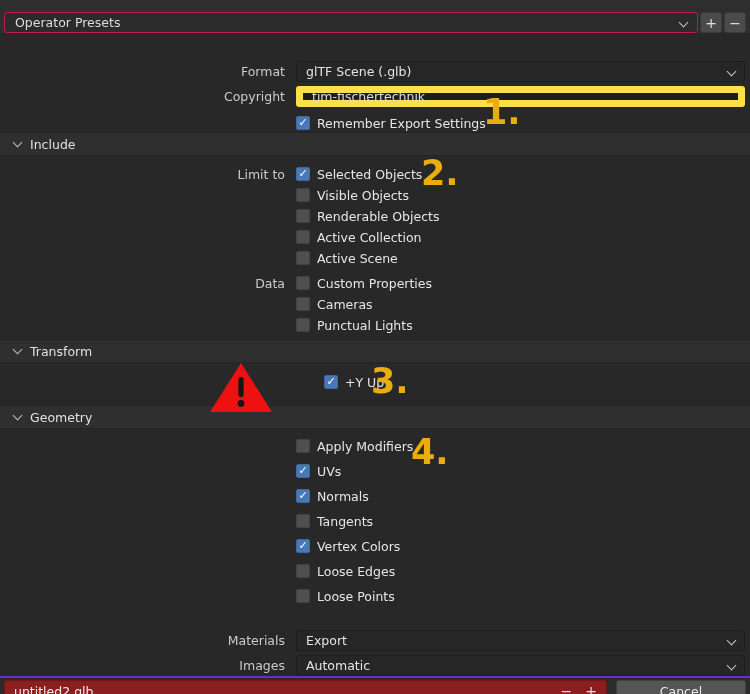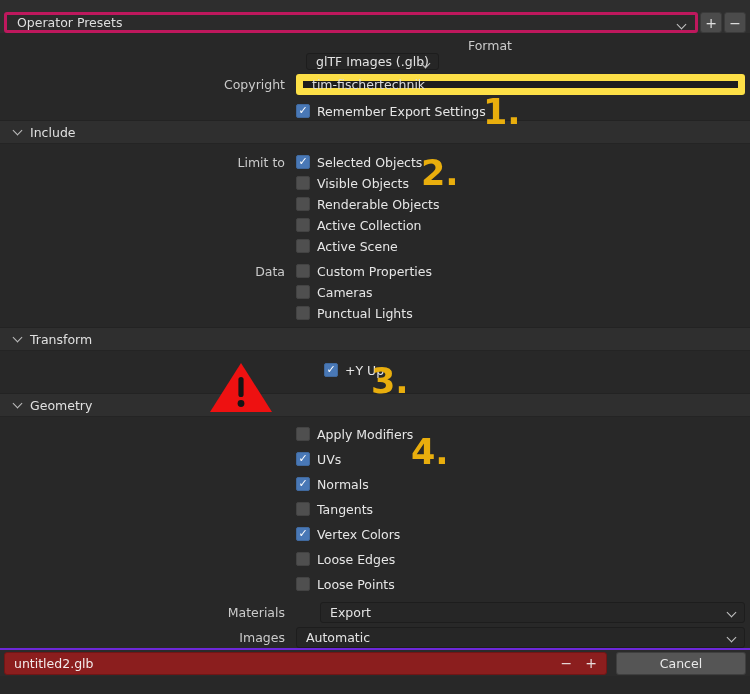--- a/index.html
+++ b/index.html
@@ -6,37 +6,37 @@
   body{
     width:750px;height:694px;position:relative;overflow:hidden;
     background:#282828;
     font-family:"DejaVu Sans","Liberation Sans",sans-serif;
     font-size:12.5px;color:#e5e5e5;
     -webkit-font-smoothing:antialiased;
   }
   .top-strip{height:12px;background:#2e2e2e;}
   .preset-row{height:21px;background:#2e2e2e;display:flex;align-items:stretch;padding:0 4px;}
   .preset-select{
-    flex:1;background:#2b2b2b;border:3px solid #be185d;border-radius:3px;
+    flex:1;background:#2b2b2b;border:1px solid #be185d;border-radius:3px;
     display:flex;align-items:center;padding:0 10px;color:#dedede;position:relative;
   }
   .preset-select .chev{position:absolute;right:10px;top:6px;}
   .chev{width:6px;height:6px;border-right:1.6px solid #c4c4c4;border-bottom:1.6px solid #c4c4c4;transform:rotate(45deg);display:inline-block;}
   .mini-btn{
     width:20px;margin-left:2px;background:#4b4b4b;border-radius:3px;border:1px solid #3a3a3a;
     color:#e0e0e0;display:flex;align-items:center;justify-content:center;font-size:14px;line-height:1;
   }
   .row{display:flex;align-items:center;}
   .lbl{width:296px;text-align:right;padding-right:11px;box-sizing:border-box;color:#cbcbcb;flex:none;}
   .field{flex:1;margin-right:5px;height:21px;box-sizing:border-box;border-radius:3px;
     display:flex;align-items:center;padding:0 9px;position:relative;}
   .dropdown{background:#262626;border:1px solid #1d1d1d;color:#e3e3e3;}
   .dropdown .chev{position:absolute;right:9px;top:6px;}
   .textinput{background:#1d1d1d;border:7px solid #fde047;color:#dcdcdc;}
-  .fmt-row{margin-top:5px;flex-direction:column;}
+  .fmt-row{margin-top:28px;}
   .cpy-row{margin-top:4px;}
   .crow{height:14px;margin-bottom:7px;display:flex;align-items:center;}
   .remember-row{margin-top:9px;margin-bottom:0;}
   .checkbox{
     width:14px;height:14px;box-sizing:border-box;border-radius:2px;flex:none;
     background:#4f4f4f;border:1px solid #434343;position:relative;
   }
   .checkbox.checked{background:#4978b6;border-color:#40699e;}
   .checkbox.checked::after{
     content:"\2713";position:absolute;left:0;top:-1px;width:100%;text-align:center;
@@ -49,21 +49,21 @@
     border-top:1px solid #232323;border-bottom:1px solid #242424;
     display:flex;align-items:center;padding-left:14px;color:#e0e0e0;
   }
   .band .chev{margin-right:9px;border-color:#bdbdbd;margin-top:-3px;}
   .sec-rows{padding-top:11px;}
   .geo-rows{padding-top:10px;}
   .geo-rows .crow{margin-bottom:11px;}
   .band-transform{margin-top:6px;}
   .yup-row{margin-top:12px;margin-bottom:0;padding-left:28px;}
   .band-geometry{margin-top:16px;}
-  .mat-row{margin-top:11px;gap:24px;}
+  .mat-row{margin-top:27px;}
   .img-row{margin-top:4px;}
   .footer{
     height:28px;background:#2b2b2b;display:flex;align-items:center;padding:0 4px;box-sizing:border-box;
     border-top:2px solid #6d28d9;
   }
   .filename{
     flex:1;height:23px;box-sizing:border-box;background:#8b1e1e;border:1px solid #701616;border-radius:3px;
     display:flex;align-items:center;padding:0 9px;color:#f2eaea;
   }
   .stepper{margin-left:auto;display:flex;gap:13px;color:#e8dcdc;font-size:14px;}
@@ -90,21 +90,21 @@
     <span>Operator Presets</span>
     <span class="chev"></span>
   </div>
   <div class="mini-btn">+</div>
   <div class="mini-btn">−</div>
 </div>
 
 <div class="row fmt-row">
   <div class="lbl">Format</div>
   <div class="field dropdown">
-    <span>glTF Images (.glb)</span>
+    <span>glTF Scene (.glb)</span>
     <span class="chev"></span>
   </div>
 </div>
 
 <div class="row cpy-row">
   <div class="lbl">Copyright</div>
   <div class="field textinput">
     <span>tim-fischertechnik</span>
   </div>
 </div>

